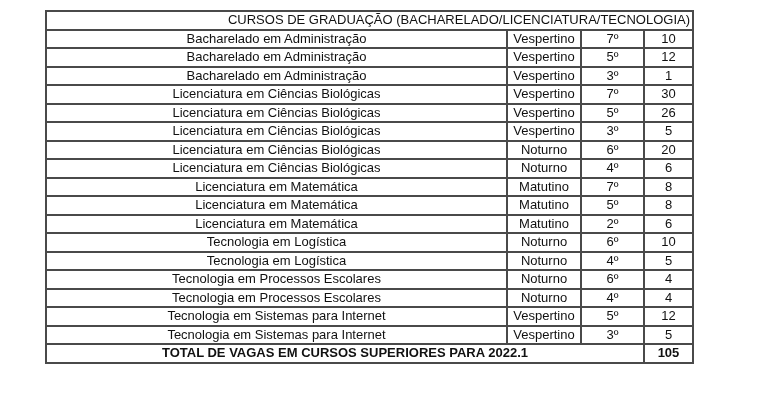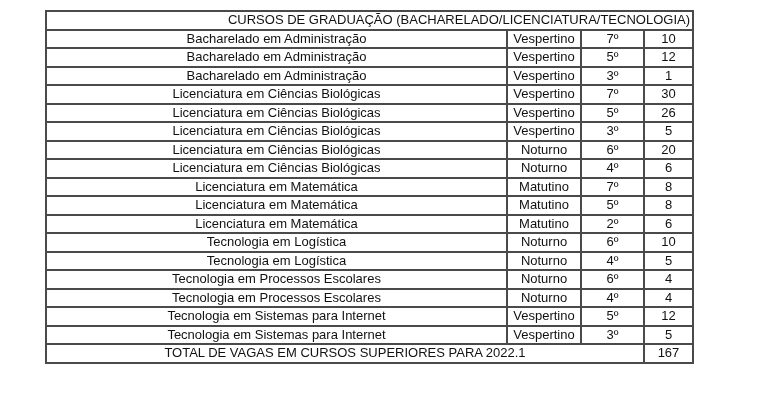--- a/index.html
+++ b/index.html
@@ -36,21 +36,21 @@
   }
   table.vagas th {
     font-weight: normal;
     text-align: right;
   }
   col.c-curso { width: 461px; }
   col.c-turno { width: 74px; }
   col.c-periodo { width: 63px; }
   col.c-vagas { width: 49px; }
   .title-cell { font-weight: bold; }
-  .total-label, .total-value { font-weight: normal; }
+  .total-label, .total-value { font-weight: bold; }
 </style>
 </head>
 <body>
 
 <table class="vagas">
   <colgroup>
     <col class="c-curso">
     <col class="c-turno">
     <col class="c-periodo">
     <col class="c-vagas">
@@ -160,16 +160,16 @@
       <tr>
         <td>Tecnologia em Sistemas para Internet</td>
         <td>Vespertino</td>
         <td>3º</td>
         <td>5</td>
       </tr>
     </tbody>
   <tfoot>
     <tr>
       <td colspan="3" class="total-label">TOTAL DE VAGAS EM CURSOS SUPERIORES PARA 2022.1</td>
-      <td class="total-value">167</td>
+      <td class="total-value">105</td>
     </tr>
   </tfoot>
 </table>
 
 </body></html>

